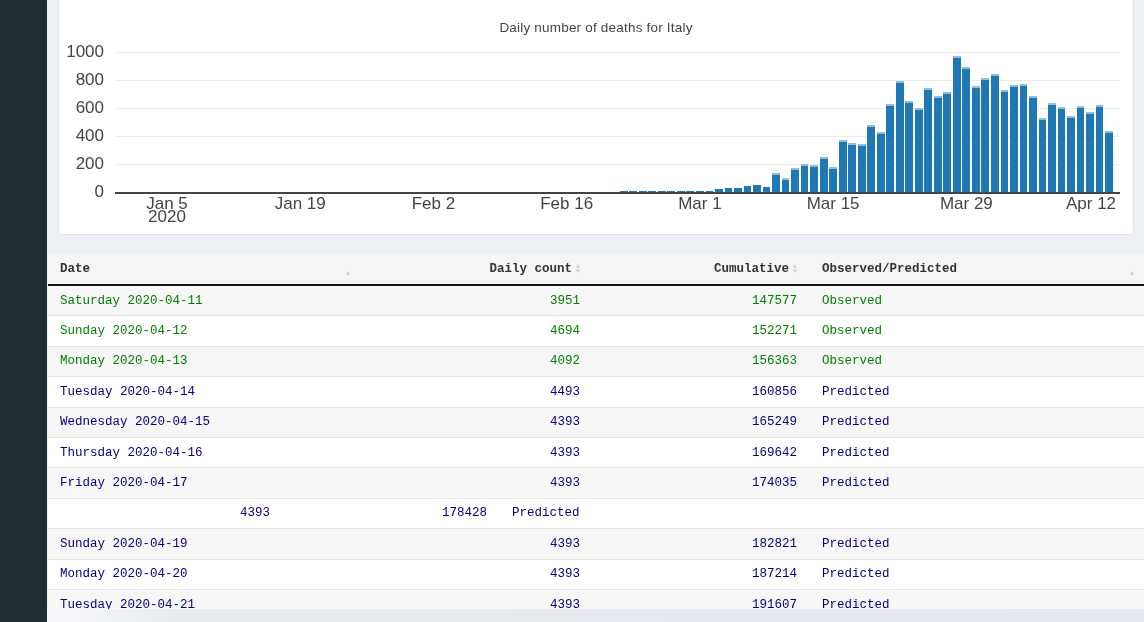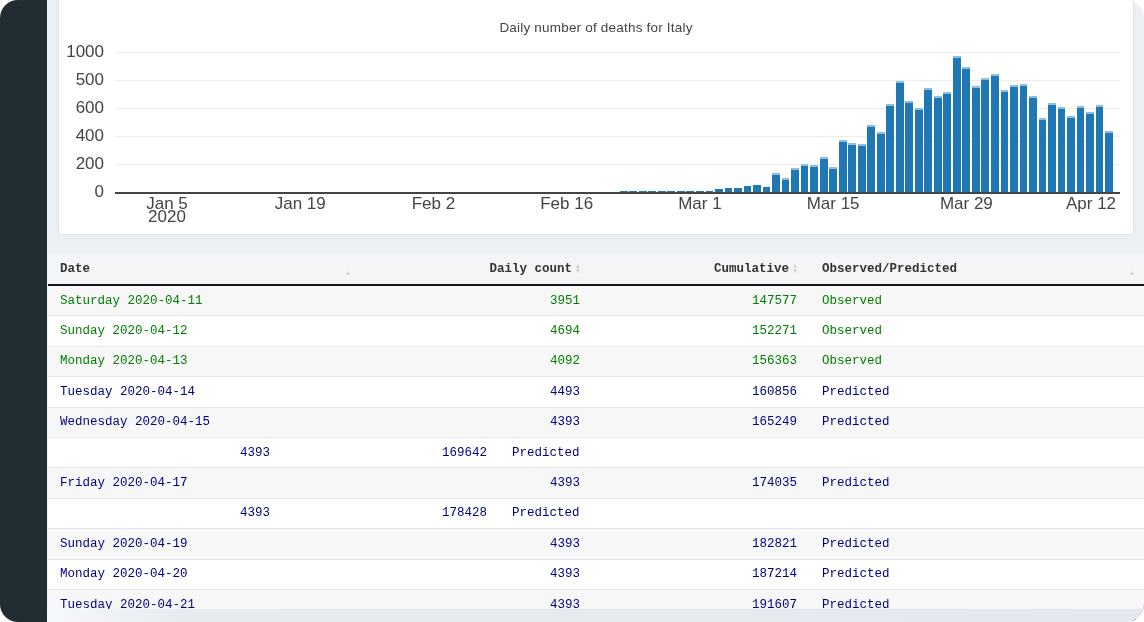--- a/index.html
+++ b/index.html
@@ -1,17 +1,17 @@
 <!DOCTYPE html>
 <html><head>
 <meta charset="utf-8">
 <style>
   html,body{margin:0;padding:0;}
   body{font-family:"Liberation Sans","DejaVu Sans",sans-serif;}
-  .screen{position:relative;width:1144px;height:622px;background:#ecf0f5;overflow:hidden;border-radius:18px;}
+  .screen{position:relative;width:1144px;height:622px;background:#ecf0f5;overflow:hidden;}
 
   
   .sidebar{position:absolute;left:0;top:0;width:47px;height:622px;background:#222d32;}
 
   
   .chart-card{position:absolute;left:58px;top:-8px;width:1074px;height:241px;background:#ffffff;
               border:1px solid #dfe3e8;border-radius:4px;}
   .chart-layer{position:absolute;left:58px;top:0;width:1076px;height:233px;}
   .chart-title{position:absolute;left:57px;top:20px;width:962px;text-align:center;
                font-size:13.5px;color:#444444;letter-spacing:.2px;}
@@ -54,21 +54,21 @@
     <div class="chart-title">Daily number of deaths for Italy</div>
     <div id="plot">
         <div class="ytick" style="left: 0px; top: 186px;">0</div>
         <div class="gridline" style="left: 57px; width: 1005px; top: 163.9px;"></div>
         <div class="ytick" style="left: 0px; top: 157.9px;">200</div>
         <div class="gridline" style="left: 57px; width: 1005px; top: 135.8px;"></div>
         <div class="ytick" style="left: 0px; top: 129.8px;">400</div>
         <div class="gridline" style="left: 57px; width: 1005px; top: 107.7px;"></div>
         <div class="ytick" style="left: 0px; top: 101.7px;">600</div>
         <div class="gridline" style="left: 57px; width: 1005px; top: 79.6px;"></div>
-        <div class="ytick" style="left: 0px; top: 73.6px;">500</div>
+        <div class="ytick" style="left: 0px; top: 73.6px;">800</div>
         <div class="gridline" style="left: 57px; width: 1005px; top: 51.5px;"></div>
         <div class="ytick" style="left: 0px; top: 45.5px;">1000</div>
         <div class="axis-x" style="left: 57px; width: 1005px; top: 192px;"></div>
         <div class="bar" style="left: 561.868px; top: 191px; width: 7.8px; height: 1px;"></div>
         <div class="bar" style="left: 571.384px; top: 191px; width: 7.8px; height: 1px;"></div>
         <div class="bar" style="left: 580.9px; top: 191px; width: 7.8px; height: 1px;"></div>
         <div class="bar" style="left: 590.416px; top: 191px; width: 7.8px; height: 1px;"></div>
         <div class="bar" style="left: 599.932px; top: 191px; width: 7.8px; height: 1px;"></div>
         <div class="bar" style="left: 609.448px; top: 191px; width: 7.8px; height: 1px;"></div>
         <div class="bar" style="left: 618.964px; top: 191px; width: 7.8px; height: 1px;"></div>
@@ -190,20 +190,21 @@
           <div class="cell c3" style="color: rgb(0, 0, 128);">160856</div>
           <div class="cell c4" style="color: rgb(0, 0, 128);">Predicted</div>
         </div>
         <div class="trow striped">
           <div class="cell c1" style="color: rgb(0, 0, 128);">Wednesday 2020-04-15</div>
           <div class="cell c2" style="color: rgb(0, 0, 128);">4393</div>
           <div class="cell c3" style="color: rgb(0, 0, 128);">165249</div>
           <div class="cell c4" style="color: rgb(0, 0, 128);">Predicted</div>
         </div>
         <div class="trow">
+          <div class="cell c1" style="color: rgb(0, 0, 128);">Thursday 2020-04-16</div>
           <div class="cell c2" style="color: rgb(0, 0, 128);">4393</div>
           <div class="cell c3" style="color: rgb(0, 0, 128);">169642</div>
           <div class="cell c4" style="color: rgb(0, 0, 128);">Predicted</div>
         </div>
         <div class="trow striped">
           <div class="cell c1" style="color: rgb(0, 0, 128);">Friday 2020-04-17</div>
           <div class="cell c2" style="color: rgb(0, 0, 128);">4393</div>
           <div class="cell c3" style="color: rgb(0, 0, 128);">174035</div>
           <div class="cell c4" style="color: rgb(0, 0, 128);">Predicted</div>
         </div>

